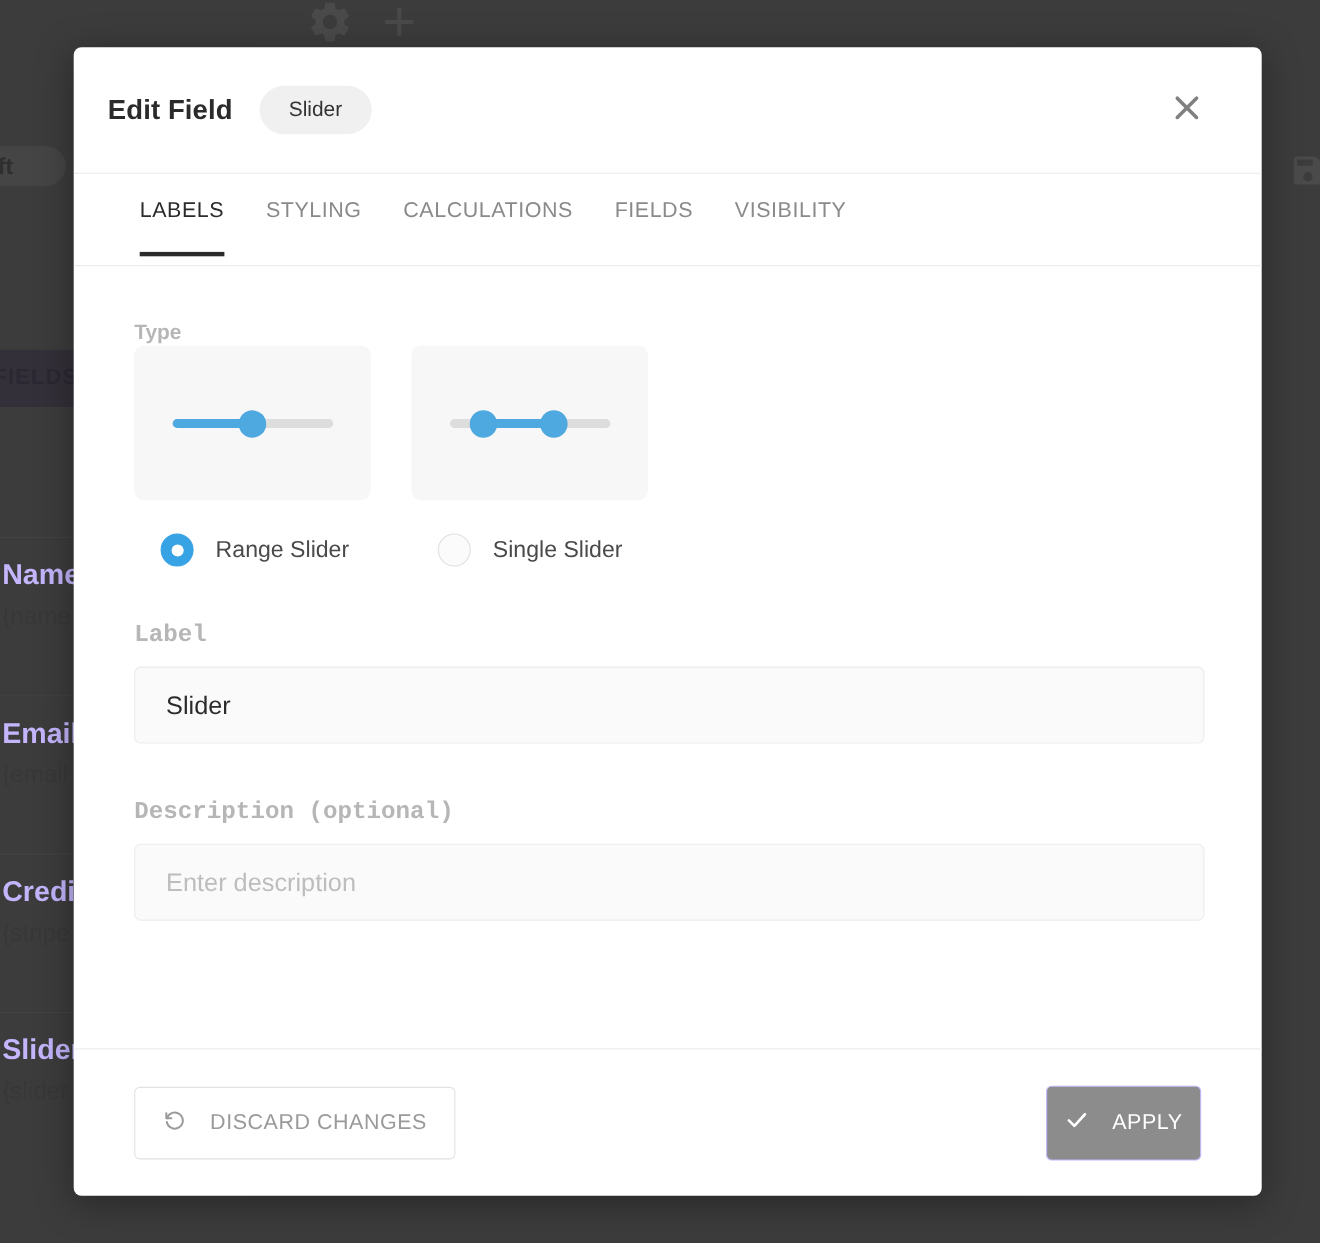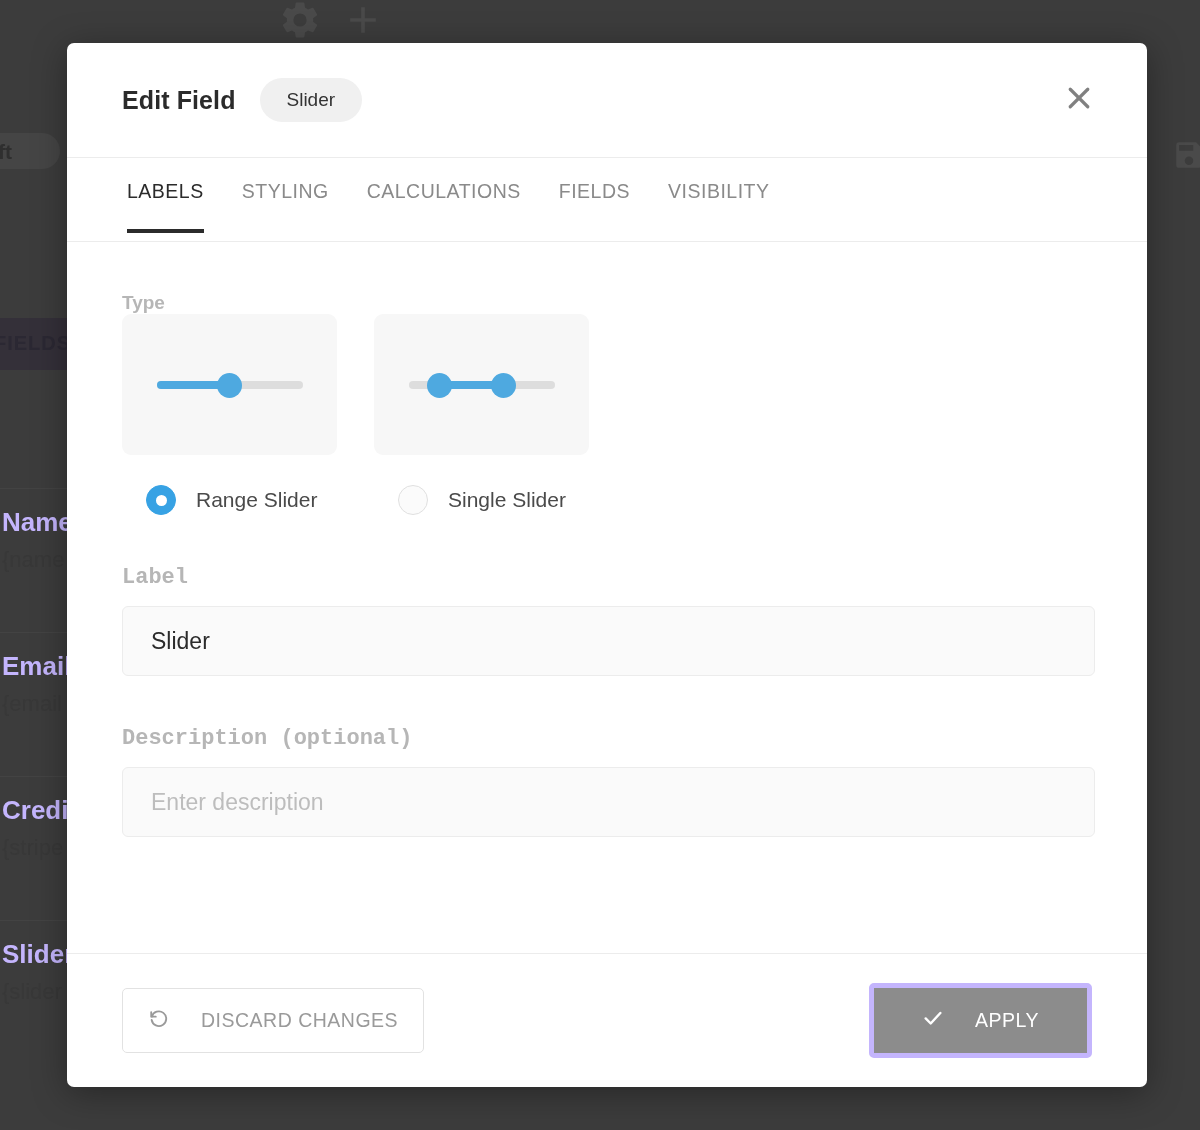--- a/index.html
+++ b/index.html
@@ -114,21 +114,21 @@
     display: flex;
     flex-direction: column;
     overflow: hidden;
   }
 
   .modal-header {
     height: 114px;
     flex: 0 0 114px;
     display: flex;
     align-items: center;
-    padding: 0 55px;
+    padding: 0 31px;
     position: relative;
   }
 
   .modal-title {
     font-size: 25px;
     font-weight: bold;
     color: #2b2b2b;
     letter-spacing: .1px;
   }
 
@@ -330,40 +330,40 @@
     border-top: 1px solid #ececec;
     display: flex;
     align-items: center;
     justify-content: space-between;
     padding: 0 55px;
   }
 
   .btn {
     display: inline-flex;
     align-items: center;
-    gap: 31px;
+    gap: 21px;
     font-size: 19.5px;
     letter-spacing: .5px;
     border-radius: 5px;
     cursor: pointer;
     font-family: "Liberation Sans", sans-serif;
   }
 
   .btn-discard {
     background: #ffffff;
     border: 1px solid #e2e2e2;
     color: #9a9a9a;
     padding: 18px 25px;
   }
 
   .btn-apply {
     background: #8c8c8c;
-    border: 5px solid #c4b5fd;
+    border: 1px solid #c4b5fd;
     color: #ffffff;
-    padding: 19px 48px;
+    padding: 19px 16px;
   }
 </style>
 </head>
 <body>
 
 <div class="backdrop">
 
   <div class="bg-toolbar">
     <span class="bg-icon bg-gear">
       <svg width="44" height="44" viewBox="0 0 24 24" fill="#4a4a4a">

